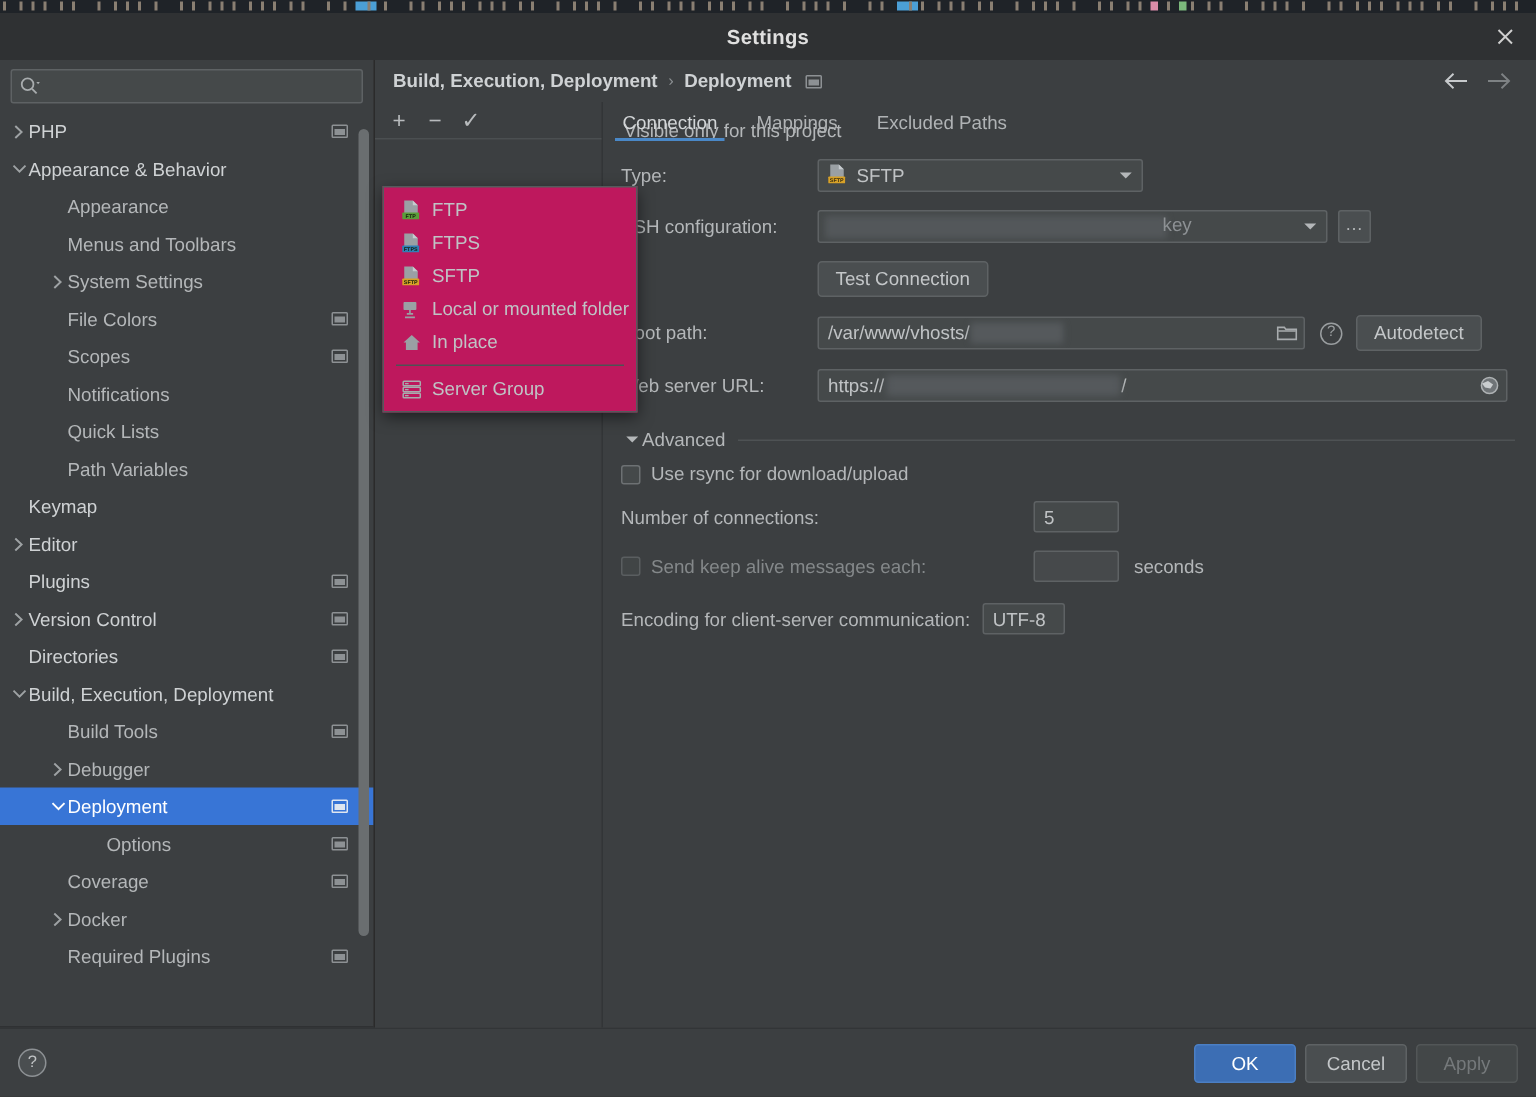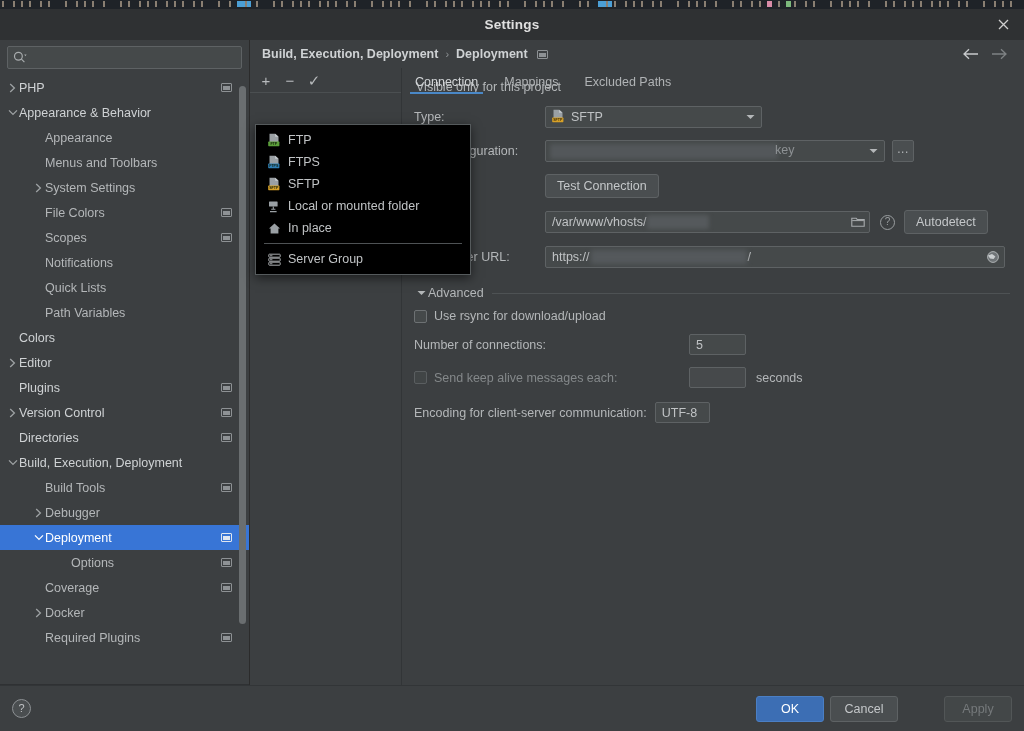--- a/index.html
+++ b/index.html
@@ -285,22 +285,22 @@
     width: 57px;
   }
   .numfield.empty { background: #46494b; }
 
   .enc-row { display: flex; align-items: center; margin-top: 14px; }
   .enc-row .encl { font-size: 12.5px; color: #b4b7b9; margin-right: 8px; }
 
   
   #popup {
     position: absolute; left: 255px; top: 84px;
-    width: 216px;
-    background: #000000;
+    width: 170px;
+    background: #be185d;
     border: 1px solid #555a5c;
     box-shadow: 0 3px 10px rgba(0,0,0,.55);
     padding: 4px 0 4px 0;
     z-index: 50;
   }
   .pitem {
     height: 22px; display: flex; align-items: center;
     padding: 0 8px 0 9px; cursor: pointer;
     color: #c0c3c5; font-size: 12.5px; white-space: nowrap;
   }
@@ -343,21 +343,21 @@
   #footer .fspacer { flex: 1; }
   #footer .fbtns { display: flex; gap: 6px; }
   .fbtn {
     height: 26px; min-width: 68px; padding: 0 12px;
     border-radius: 3px; font-size: 12.5px; font-family: inherit;
     display: flex; align-items: center; justify-content: center;
     cursor: pointer;
     background: #4a4e50; border: 1px solid #5e6264; color: #c4c7c9;
   }
   .fbtn.primary { background: #3c6eb4; border-color: #4b7fc4; color: #ffffff; }
-  .fbtn.disabled { color: #75797b; border-color: #525657; background: #434748; cursor: default; margin-left: 40px; }
+  .fbtn.disabled { color: #75797b; border-color: #525657; background: #434748; cursor: default; }
 </style>
 </head>
 <body>
 
 <div id="bg-strip">
     <div class="tick" style="left: 2px;"></div>
     <div class="tick" style="left: 13px;"></div>
     <div class="tick" style="left: 21px;"></div>
     <div class="tick" style="left: 29px;"></div>
     <div class="tick" style="left: 40px;"></div>
@@ -538,21 +538,21 @@
             <div class="trow" style="padding-left: 32px;">
               <span class="arrow"></span>
               <span class="tlabel">Quick Lists</span>
             </div>
             <div class="trow" style="padding-left: 32px;">
               <span class="arrow"></span>
               <span class="tlabel">Path Variables</span>
             </div>
             <div class="trow bold" style="padding-left: 6px;">
               <span class="arrow"></span>
-              <span class="tlabel">Colors</span>
+              <span class="tlabel">Keymap</span>
             </div>
             <div class="trow bold" style="padding-left: 6px;">
               <span class="arrow">
                 <svg width="7" height="10" viewBox="0 0 7 10">
                   <path d="M1.2 1 L5.4 5 L1.2 9" stroke="#9ea2a4" stroke-width="1.3" fill="none"></path>
                 </svg>
               </span>
               <span class="tlabel">Editor</span>
             </div>
             <div class="trow bold" style="padding-left: 6px;">

